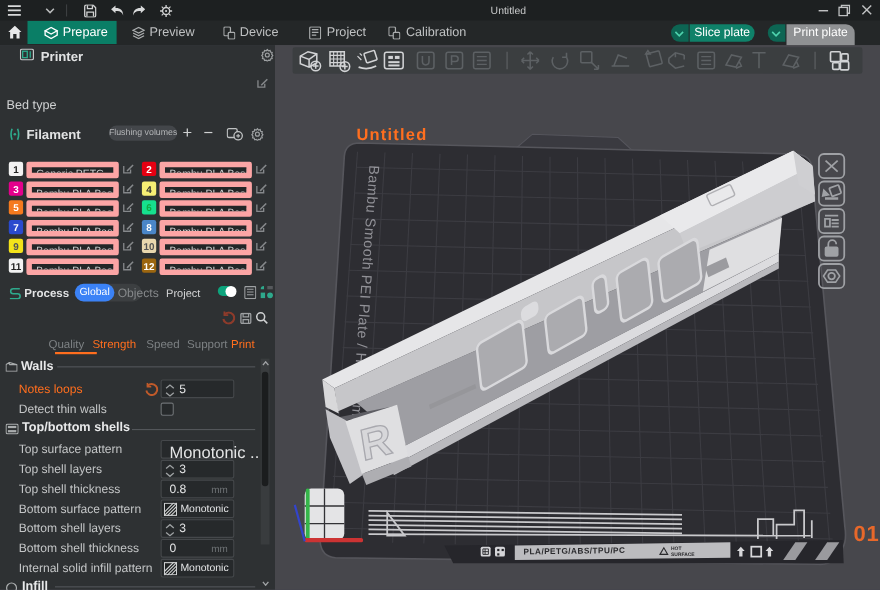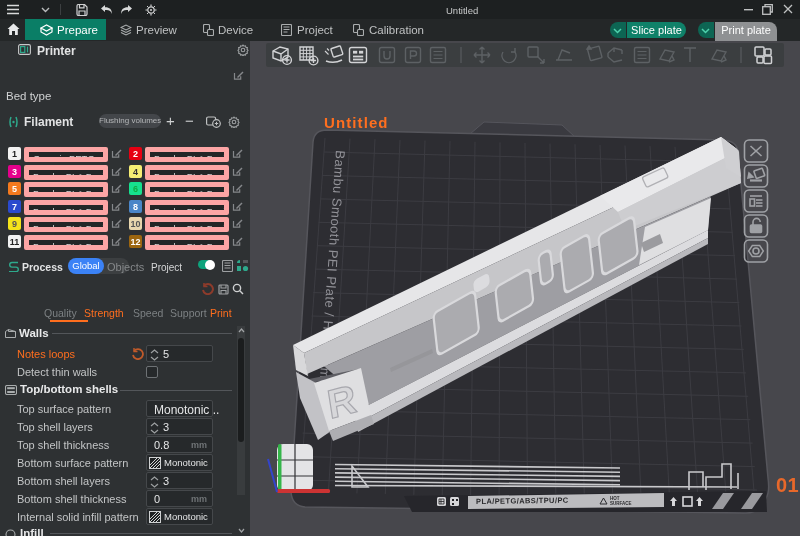--- a/index.html
+++ b/index.html
@@ -18,21 +18,21 @@
   display:flex; align-items:center; justify-content:center; border-radius:2px; }
 .fname { position:absolute; width:84px; height:15px; background:#232627; border:5px solid #fca5a5;
   border-radius:2px; color:#d6d7d8; font-size:9.5px; line-height:13px; padding-left:4px;
   white-space:nowrap; overflow:hidden; }
 .fedit { position:absolute; }
 .srow { position:absolute; left:0; width:264px; height:18px; }
 .slab { position:absolute; left:17px; top:3px; font-size:11px; }
 .sctl { position:absolute; left:146px; top:0px; width:67px; height:17px; background:#26292b;
   border:1px solid #45484b; border-radius:2px; display:flex; }
 .sval { color:#e4e5e6; font-size:11px; margin-left:4px; margin-top:2px; }
-.sunit { position:absolute; right:5px; top:3px; color:#6f7376; font-size:9px;font-weight:bold; }
+.sunit { position:absolute; right:5px; top:3px; color:#6f7376; font-size:9px; }
 .ptab { position:absolute; font-size:10.5px; color:#7c8083;margin-left:34px; }
 svg { display:block; }
 </style></head>
 <body>
 
 <div id="titlebar">
  <svg class="abs" style="left:7px;top:4px" width="12" height="11" viewBox="0 0 12 11">
       <path d="M0,1.5 h12 M0,5.5 h12 M0,9.5 h12" stroke="#d8d9da" stroke-width="1.6"></path>
     </svg>
  <span class="abs tbtext" style="left:23px;top:3px">File</span>
@@ -315,21 +315,21 @@
       </svg>
  <span class="abs" style="left:20px;top:383px;color:#e8e9ea;font-size:11.5px;font-weight:bold">Top/bottom shells</span>
  <div class="abs" style="left:120px;top:390px;width:112px;height:1px;background:#53565a"></div>
  <div class="srow" style="top:400px">
         <div class="slab" style="color:#c3c5c6">Top surface pattern</div>
         <div class="sctl">
           <svg width="12" height="12" viewBox="0 0 12 12" style="display:block;margin:2px 2px 0 2px">
             <rect x="0.5" y="0.5" width="11" height="11" fill="#1e2122" stroke="#cfd1d2"></rect>
             <path d="M0,9 L9,0 M0,12 L12,0 M3,12 L12,3 M6,12 L12,6" stroke="#cfd1d2" stroke-width="1"></path>
           </svg>
-          <span class="sval" style="margin-left:3px;font-size:12px;white-space:nowrap">Monotonic ..</span>
+          <span class="sval" style="margin-left:3px;font-size:15px;white-space:nowrap">Monotonic ..</span>
         </div>
       </div>
       <div class="srow" style="top:418px">
         <div class="slab" style="color:#c3c5c6">Top shell layers</div>
         <div class="sctl">
           <svg width="9" height="12" viewBox="0 0 9 12" style="display:block;margin:3px 0 0 3px">
             <path d="M1,4 L4.5,1 L8,4" fill="none" stroke="#9da0a2" stroke-width="1.2"></path>
             <path d="M1,8 L4.5,11 L8,8" fill="none" stroke="#9da0a2" stroke-width="1.2"></path>
           </svg>
           <span class="sval">3</span>

